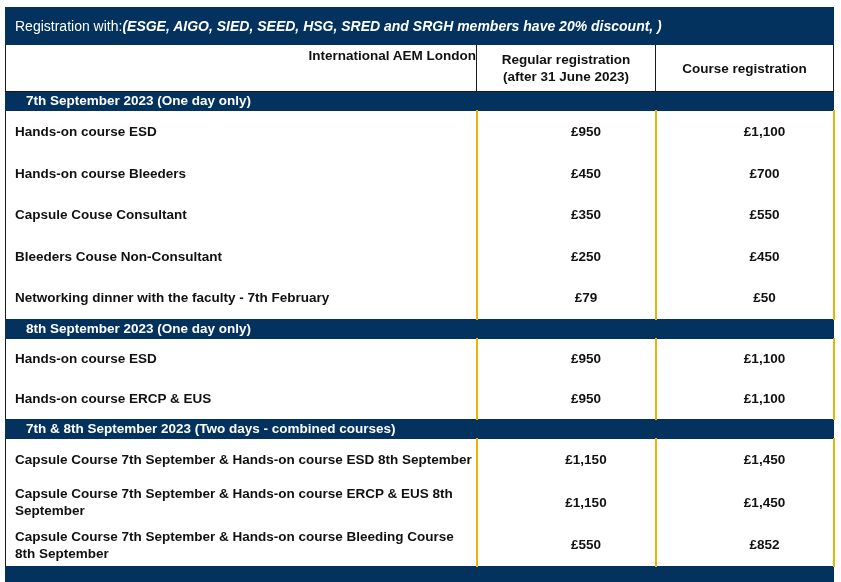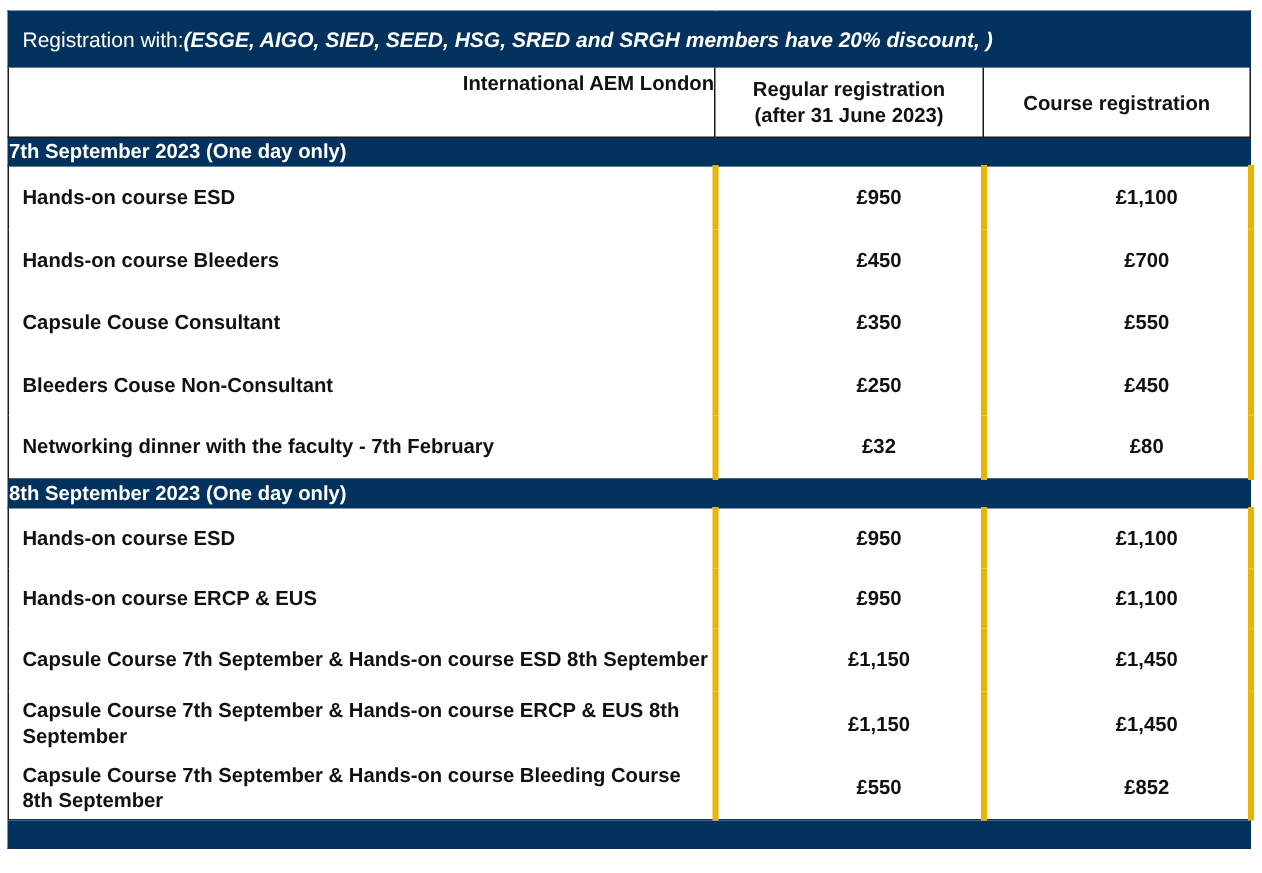--- a/index.html
+++ b/index.html
@@ -11,22 +11,22 @@
     col.c2 { width: 179px; }
     col.c3 { width: 178px; }
     td { font-weight: bold; font-size: 13.5px; padding: 0; vertical-align: middle; }
     .title-row td { background: #03325f; color: #fff; font-weight: normal; height: 36px;
                     padding-left: 9px; font-size: 14px; border: 1px solid #03325f; }
     .title-row td i { font-weight: bold; }
     .head-row td { height: 43px; border: 1px solid #1a1a1a; background: #fff; text-align: right; }
     .head-row td.name { vertical-align: top; padding: 3px 0 0 9px; }
     .head-row td.num { text-align: center; line-height: 17px; padding-right: 0; }
     .section-row td { background: #03325f; color: #fff; height: 18px; line-height: 18px;
-                      padding-left: 0; border: 1px solid #03325f; font-size: 13.5px; }
-    .item-row td { background: #fff; border-left: 1px solid #1a1a1a; border-right: 4px solid #eab308; }
+                      padding-left: 20px; border: 1px solid #03325f; font-size: 13.5px; }
+    .item-row td { background: #fff; border-left: 1px solid #1a1a1a; border-right: 2px solid #eab308; }
     .item-row td.name { padding-left: 9px; line-height: 17px; }
     .item-row td.num { text-align: center; padding-left: 40px; }
     .s1 td { height: 41.5px; }
     .s2 td { height: 40px; }
     .s3 td { height: 42.5px; }
     .footer-row td { background: #03325f; height: 18px; border: 1px solid #03325f; }
   </style>
 </head>
 <body>
 
@@ -70,38 +70,41 @@
         <td class="num">£350</td>
         <td class="num">£550</td>
       </tr>
       <tr class="item-row s1">
         <td class="name">Bleeders Couse Non-Consultant</td>
         <td class="num">£250</td>
         <td class="num">£450</td>
       </tr>
       <tr class="item-row s1">
         <td class="name">Networking dinner with the faculty - 7th February</td>
-        <td class="num">£32</td>
-        <td class="num">£80</td>
+        <td class="num">£79</td>
+        <td class="num">£50</td>
       </tr>
 
       <tr class="section-row">
         <td colspan="3">8th September 2023 (One day only)</td>
       </tr>
       <tr class="item-row s2">
         <td class="name">Hands-on course ESD</td>
         <td class="num">£950</td>
         <td class="num">£1,100</td>
       </tr>
       <tr class="item-row s2">
         <td class="name">Hands-on course ERCP &amp; EUS</td>
         <td class="num">£950</td>
         <td class="num">£1,100</td>
       </tr>
 
+      <tr class="section-row">
+        <td colspan="3">7th &amp; 8th September 2023 (Two days - combined courses)</td>
+      </tr>
       <tr class="item-row s3">
         <td class="name">Capsule Course 7th September &amp; Hands-on course ESD 8th September</td>
         <td class="num">£1,150</td>
         <td class="num">£1,450</td>
       </tr>
       <tr class="item-row s3">
         <td class="name">Capsule Course 7th September &amp; Hands-on course ERCP &amp; EUS 8th September</td>
         <td class="num">£1,150</td>
         <td class="num">£1,450</td>
       </tr>

